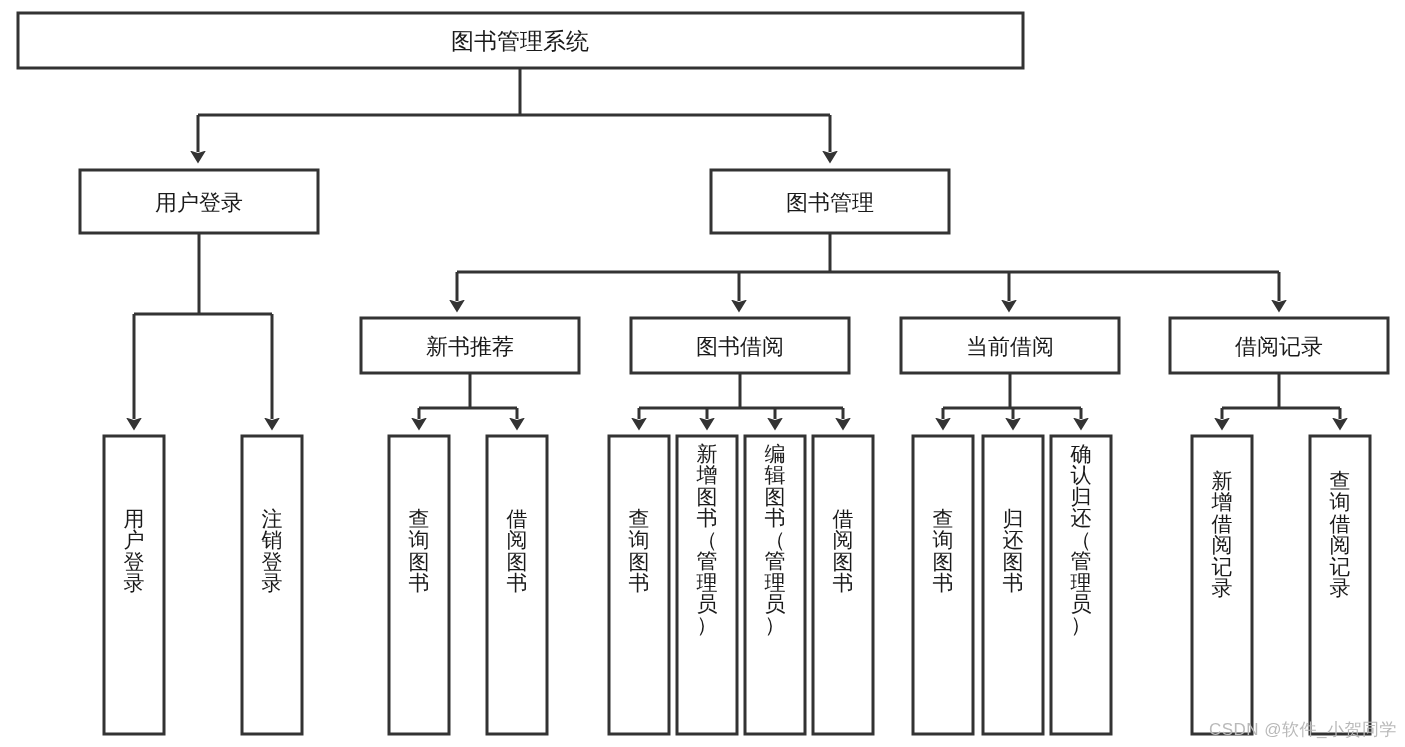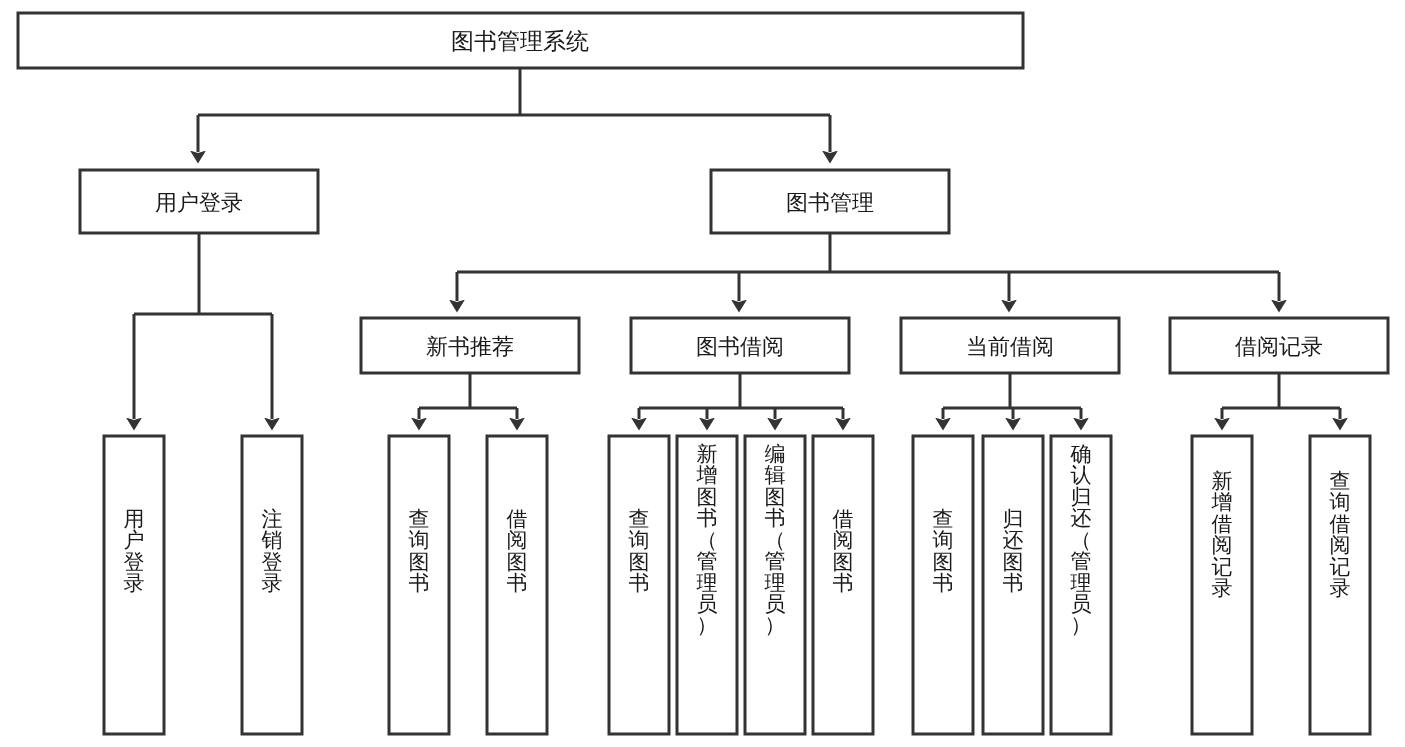--- a/index.html
+++ b/index.html
@@ -291,14 +291,15 @@
 阅
 记
 录</div>
   <div class="vlabel" style="left:1310px; top:470px; width:60px;">查
 询
 借
 阅
 记
 录</div>
 
+  <div class="watermark">CSDN @软件_小贺同学</div>
 
 </div>
 
 </body></html>

